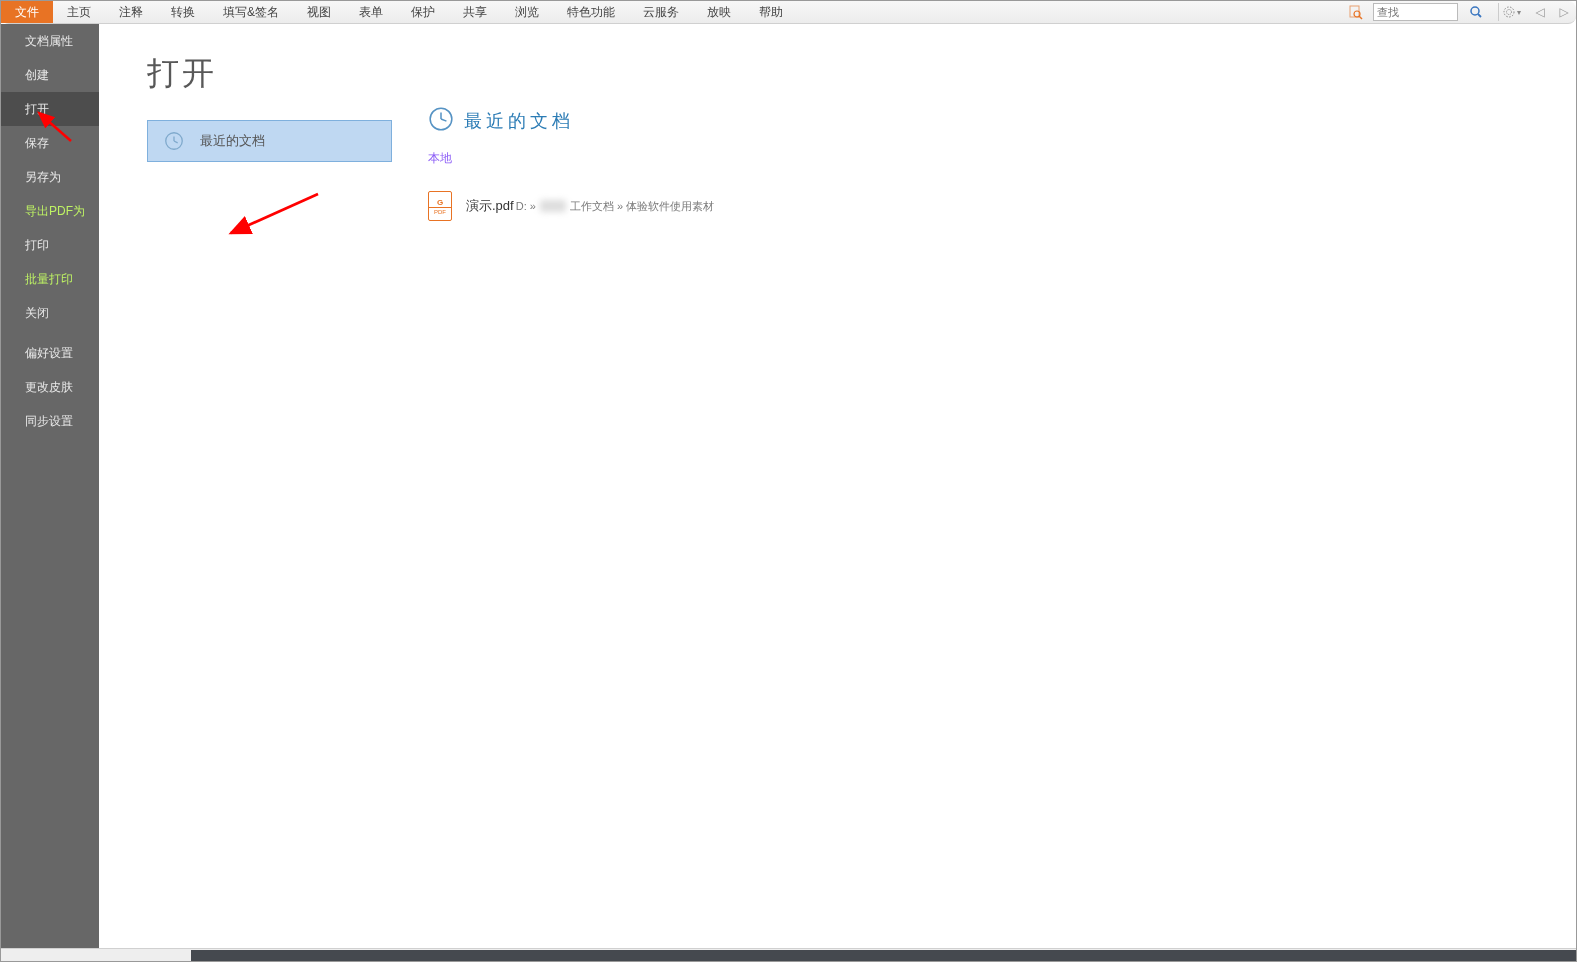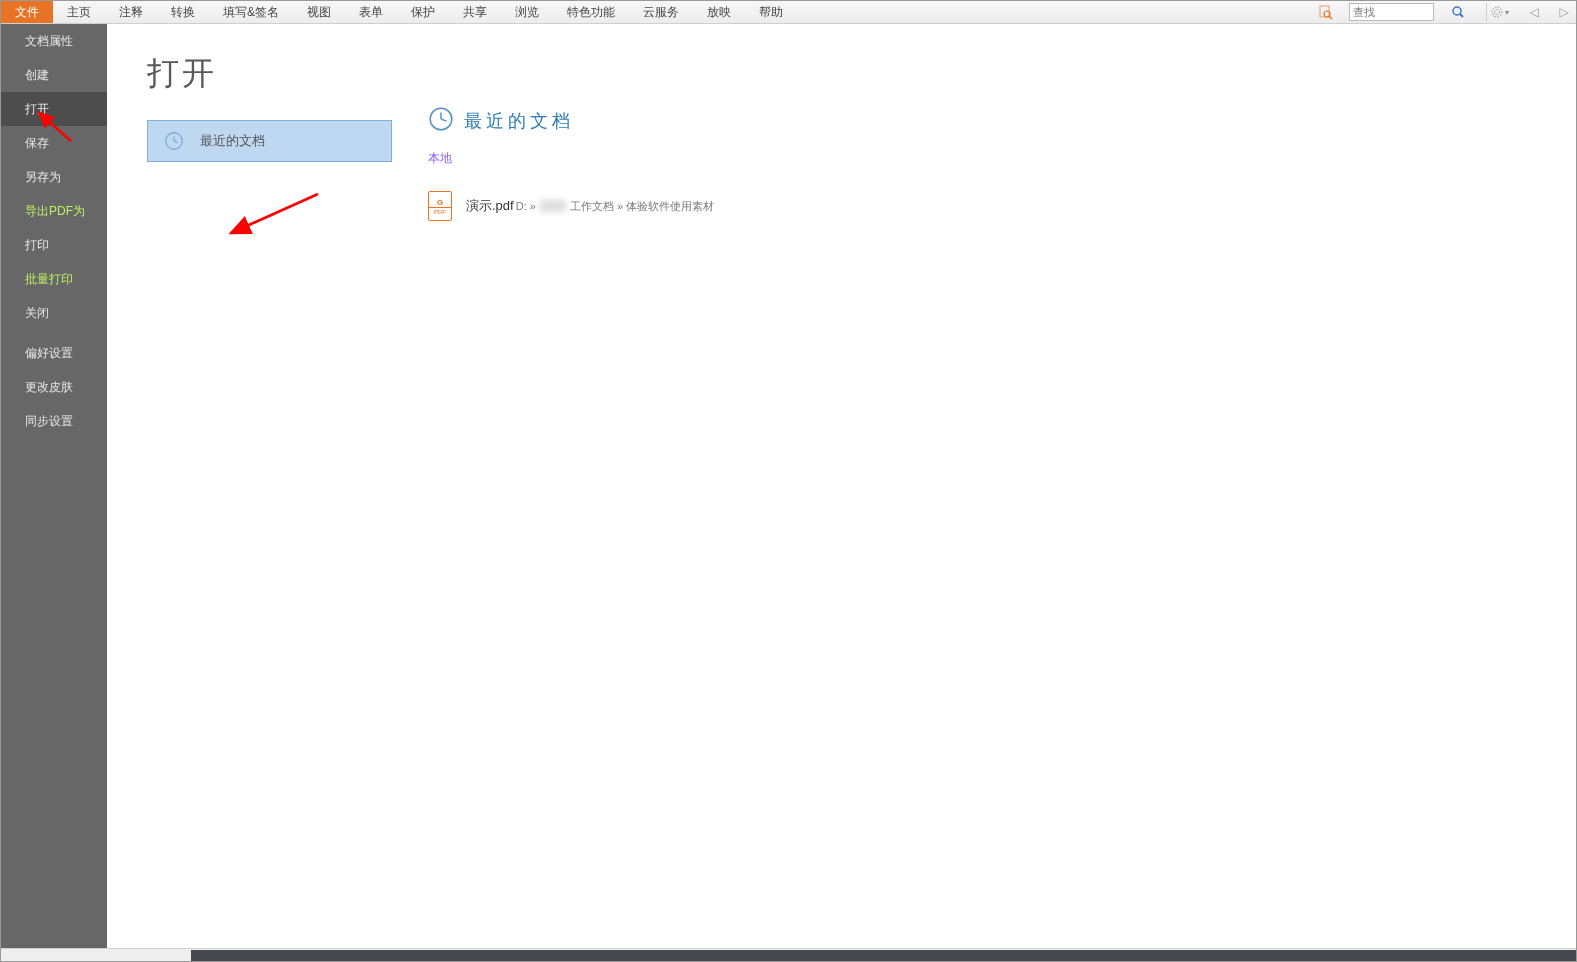--- a/index.html
+++ b/index.html
@@ -1,30 +1,30 @@
 <!DOCTYPE html>
 <html><head>
   <meta charset="utf-8">
   <style>
     * { margin: 0; padding: 0; box-sizing: border-box; font-family: "Microsoft YaHei", "SimSun", sans-serif; }
     body { width: 1577px; height: 962px; background: #fff; position: relative; border: 1px solid #999; }
     
     
-    .menubar { height: 23px; background: linear-gradient(#f7f7f7, #ececec); border-bottom: 1px solid #d0d0d0; display: flex; align-items: center; font-size: 12px; color: #444; }
+    .menubar { height: 23px; background: linear-gradient(#f7f7f7, #ececec); border-bottom: 1px solid #d0d0d0; display: flex; align-items: center; font-size: 12px; color: #444; border-radius: 8px; }
     .menu-item { padding: 0 14px; height: 100%; display: flex; align-items: center; cursor: pointer; }
     .menu-item.active { background: #e87324; color: #fff; }
-    .menubar-right { margin-left: auto; display: flex; align-items: center; height: 100%; gap: 14px; padding-right: 4px; justify-content: flex-end; }
+    .menubar-right { margin-left: auto; display: flex; align-items: center; height: 100%; gap: 8px; padding-right: 4px; justify-content: flex-end; }
     .find-icon { width: 18px; height: 18px; display: flex; align-items: center; justify-content: center; color: #e87324; }
     .search-box { width: 85px; height: 18px; border: 1px solid #bbb; background: #fff; font-size: 11px; padding: 0 3px; color: #888; }
     .search-btn { width: 20px; height: 18px; display: flex; align-items: center; justify-content: center; color: #3a76c0; }
     .gear-btn { width: 26px; height: 18px; display: flex; align-items: center; justify-content: center; color: #888; border-left: 1px solid #ccc; margin-left: 4px; }
     .nav-arrow { width: 16px; height: 18px; display: flex; align-items: center; justify-content: center; color: #999; }
 
     
-    .sidebar { position: absolute; top: 23px; left: 0; width: 106px; bottom: 13px; background: #676767; }
+    .sidebar { position: absolute; top: 23px; left: 0; width: 98px; bottom: 13px; background: #676767; }
     .side-item { height: 34px; display: flex; align-items: center; padding-left: 24px; font-size: 12px; color: #e8e8e8; cursor: pointer; }
     .side-item.selected { background: #4d4d4d; }
     .side-item.disabled { color: #bef264; text-align: right; }
     .side-gap { height: 6px; }
 
     
     .content { position: absolute; top: 23px; left: 106px; right: 0; bottom: 13px; background: #fff; display: flex; }
     
     
     .secondary { width: 285px; padding-left: 40px; padding-top: 28px; }

